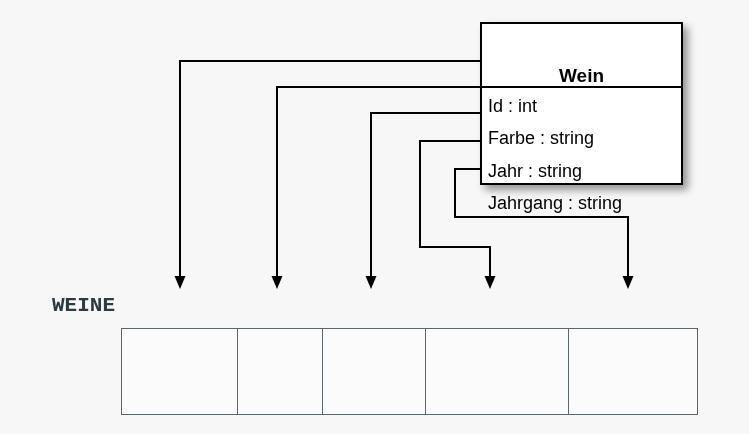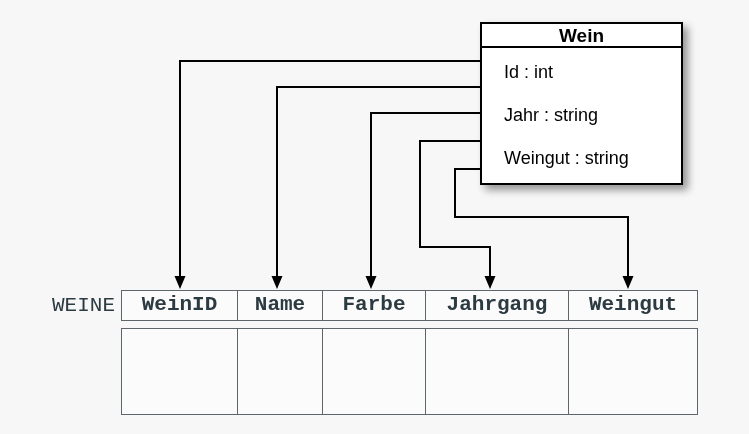--- a/index.html
+++ b/index.html
@@ -35,22 +35,23 @@
     z-index: 2;
   }
   .uml-title {
     height: 24px;
     line-height: 24px;
     border-bottom: 2px solid var(--box-border);
     text-align: center;
     font-weight: bold;
     font-size: 19px;
     color: #000;
+    margin-top: 40px;
   }
-  .uml-attrs { height: 133px; display: flex; flex-direction: column; justify-content: space-around; padding: 2px 0; margin-left: 16px; }
+  .uml-attrs { height: 133px; display: flex; flex-direction: column; justify-content: space-around; padding: 2px 0; }
   .uml-attr {
     line-height: 24px;
     padding-left: 6px;
     font-size: 18px;
     color: #000;
     white-space: nowrap;
   }
 
   
   svg.connectors {
@@ -71,21 +72,21 @@
   
   .rel-label {
     position: absolute;
     left: 20px;
     top: 290px;
     width: 95px;
     height: 31px;
     line-height: 31px;
     text-align: right;
     font-family: "Liberation Mono", "DejaVu Sans Mono", monospace;
-    font-weight: normal;
+    font-weight: bold;
     font-size: 21px;
     color: var(--table-text);
     z-index: 1;
   }
   .rel-header, .rel-body {
     position: absolute;
     left: 121px;
     width: 577px;
     display: grid;
     grid-template-columns: 115fr 85fr 103fr 143fr 129fr;
@@ -112,22 +113,23 @@
 </style>
 </head>
 <body>
 
 <div class="stage">
 
   <div class="uml-box">
     <div class="uml-title">Wein</div>
     <div class="uml-attrs">
       <div class="uml-attr">Id : int</div>
+      <div class="uml-attr">Farbe : string</div>
       <div class="uml-attr">Jahr : string</div>
-      <div class="uml-attr">Weingut : string</div>
+      <div class="uml-attr">Jahrgang : string</div>
     </div>
   </div>
 
   <svg class="connectors" viewBox="0 0 749 434">
     <path d="M482 61 H180 V276"></path>
     <polygon points="174.5,276 185.5,276 180,289"></polygon>
 
     <path d="M482 87 H277 V276"></path>
     <polygon points="271.5,276 282.5,276 277,289"></polygon>
 
@@ -136,27 +138,20 @@
 
     <path d="M482 141 H420 V247 H490 V276"></path>
     <polygon points="484.5,276 495.5,276 490,289"></polygon>
 
     <path d="M482 169 H455 V217 H628 V276"></path>
     <polygon points="622.5,276 633.5,276 628,289"></polygon>
   </svg>
 
   <div class="rel-label">WEINE</div>
 
-  <div class="rel-header">
-    <div class="rel-cell">WeinID</div>
-    <div class="rel-cell">Name</div>
-    <div class="rel-cell">Farbe</div>
-    <div class="rel-cell">Jahrgang</div>
-    <div class="rel-cell">Weingut</div>
-  </div>
 
   <div class="rel-body">
     <div class="rel-cell"></div>
     <div class="rel-cell"></div>
     <div class="rel-cell"></div>
     <div class="rel-cell"></div>
     <div class="rel-cell"></div>
   </div>
 
 </div>

